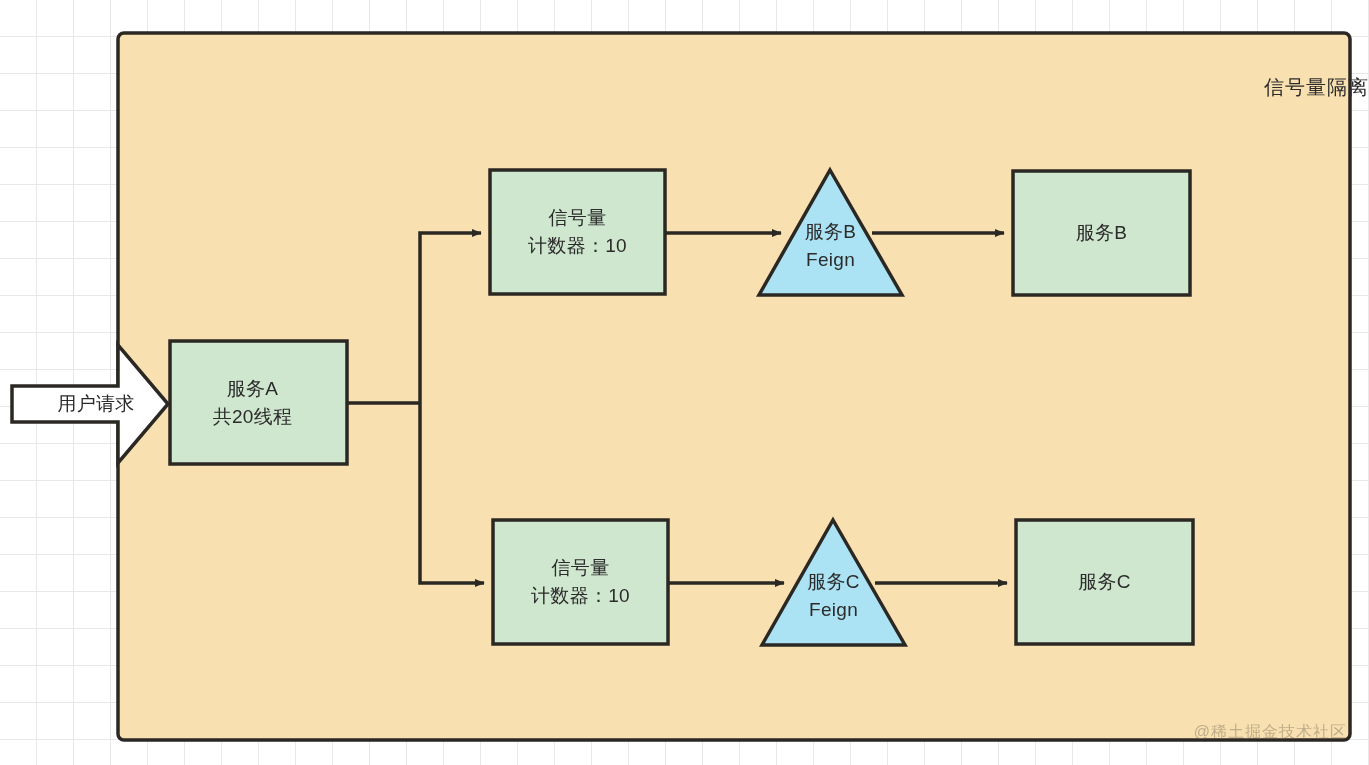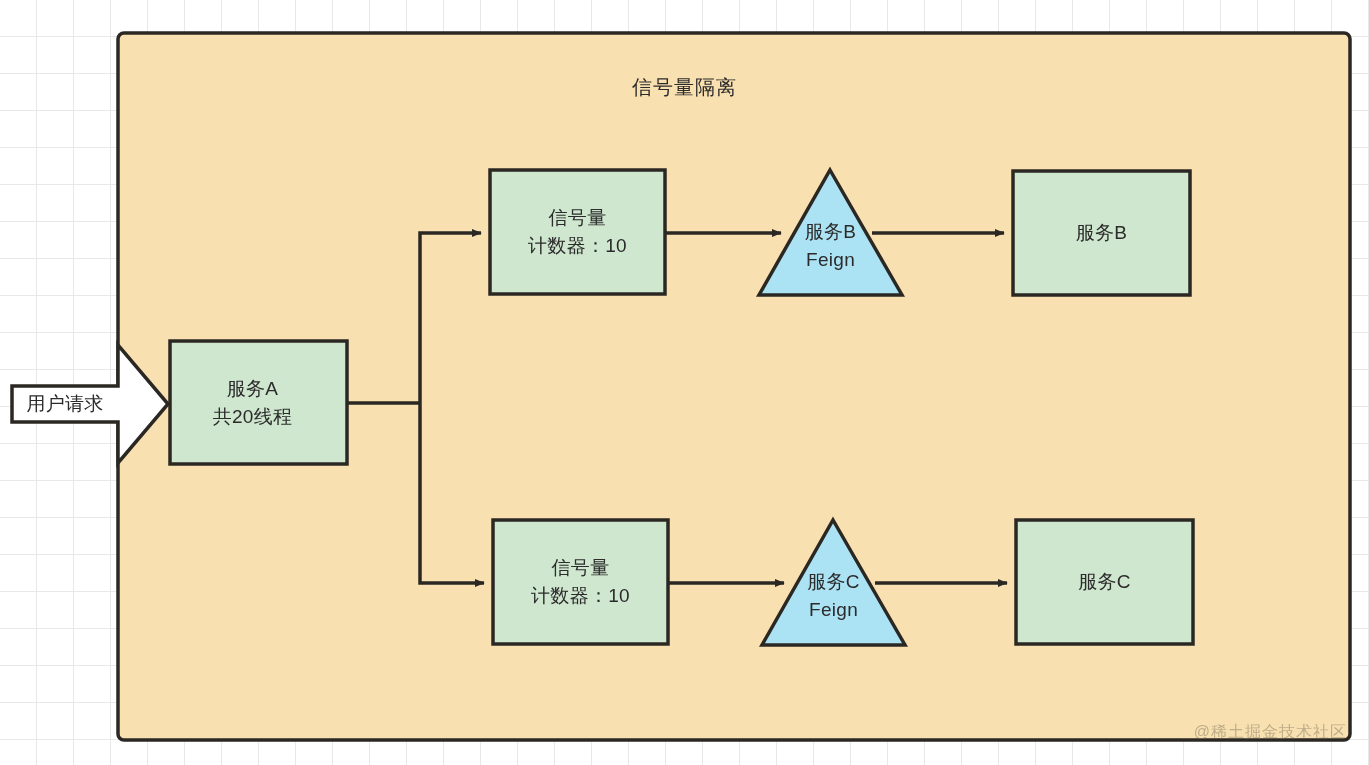--- a/index.html
+++ b/index.html
@@ -43,21 +43,21 @@
     line-height: 1.45;
     letter-spacing: 0.3px;
     pointer-events: none;
     white-space: nowrap;
   }
   .panel-title {
     position: absolute;
     left: 0;
     top: 74px;
     width: 1369px;
-    text-align: center;
+    text-align: right;
     font-size: 20px;
     color: #2b2b2b;
     letter-spacing: 1px;
   }
   .watermark {
     position: absolute;
     right: 22px;
     bottom: 22px;
     font-size: 16px;
     color: rgba(120, 110, 90, 0.45);
@@ -102,21 +102,21 @@
 
     <path d="M833,520 L905,645 L762,645 Z" fill="#ace3f4" stroke="#2b2823" stroke-width="3.5" stroke-linejoin="miter"></path>
 
     <path d="M875,583 L1007,583" fill="none" stroke="#2b2823" stroke-width="3.5" marker-end="url(#arrowhead)"></path>
 
     <rect x="1016" y="520" width="177" height="124" fill="#cfe6cf" stroke="#2b2823" stroke-width="3.5"></rect>
   </svg>
 
   <div class="panel-title">信号量隔离</div>
 
-  <div class="node-label" style="left:12px; top:386px; width:106px; height:36px;">
+  <div class="node-label" style="left:12px; top:386px; width:106px; height:36px;padding-left:31px;">
     <span>用户请求</span>
   </div>
 
   <div class="node-label" style="left:170px; top:341px; width:165px; height:123px;">
     <span>服务A</span>
     <span>共20线程</span>
   </div>
 
   <div class="node-label" style="left:490px; top:170px; width:175px; height:124px;">
     <span>信号量</span>

